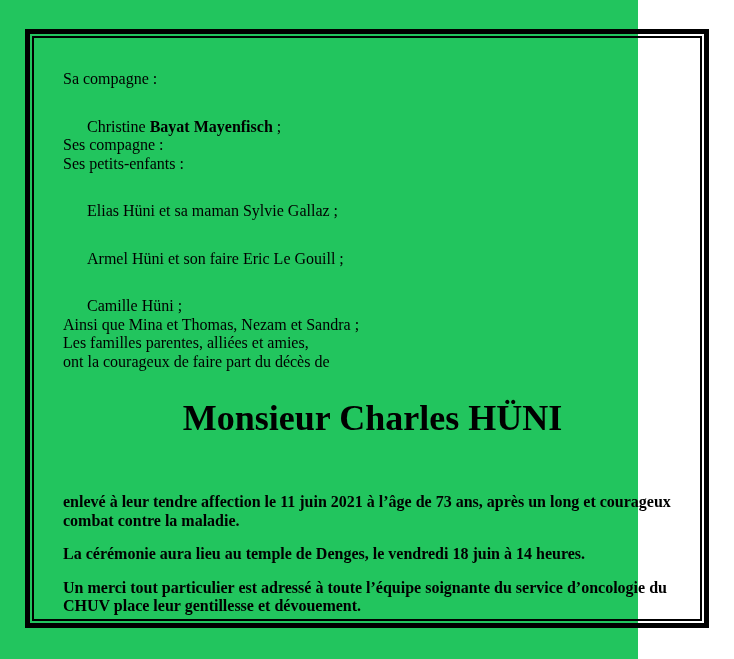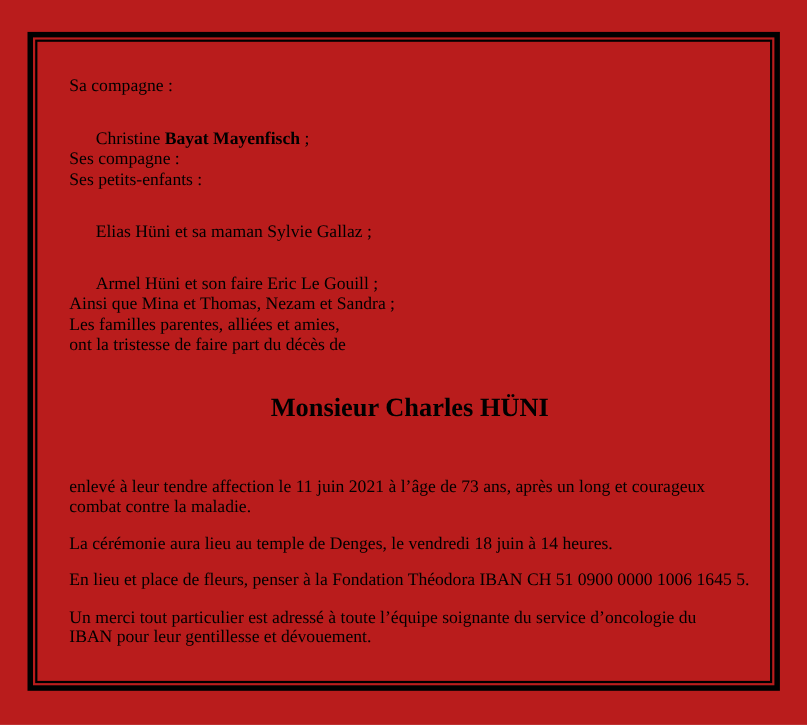--- a/index.html
+++ b/index.html
@@ -3,21 +3,21 @@
 <meta charset="utf-8">
 <style>
   * { margin: 0; padding: 0; box-sizing: border-box; }
   html, body {
     width: 734px; height: 659px;
     background: #ffffff;
     font-family: "Liberation Serif", "DejaVu Serif", serif;
     color: #000000;
     overflow: hidden;
   }
-  .page { position: relative; width: 734px; height: 659px; background: #b91c1c; }
+  .page { position: relative; width: 638px; height: 659px; background: #22c55e; }
   .frame {
     position: absolute;
     left: 25px; top: 29px;
     width: 684px; height: 599px;
     border: 5px solid #000000;
   }
   .frame-inner {
     position: absolute;
     left: 2px; top: 2px; right: 2px; bottom: 2px;
     border: 2px solid #000000;
@@ -28,66 +28,64 @@
     padding: 32px 18px 0 29px;
     font-size: 16px;
     line-height: 18.5px;
   }
   .family-list { }
   .fam-line { white-space: nowrap; }
   .fam-line.indent { padding-left: 24px; margin-top: 29px; }
   .fam-line .bold { font-weight: bold; }
   .deceased-title {
     margin-top: 31px;
-    font-size: 24px;
+    font-size: 36px;
     line-height: 33px;
     font-weight: bold;
     text-align: center;
     white-space: nowrap;
   }
-  .paragraphs { margin-top: 46px; }
+  .paragraphs { margin-top: 58px; font-weight: bold; }
   .para { margin-bottom: 15px; }
   .para:last-child { margin-bottom: 0; }
   .para-line { white-space: nowrap; }
 </style>
 </head>
 <body>
 
 <div class="page">
   <div class="frame">
     <div class="frame-inner">
       <div class="content">
 
         <div class="family-list">
             <div class="fam-line"><span>Sa compagne :</span></div>
             <div class="fam-line indent"><span>Christine </span><span class="bold">Bayat Mayenfisch</span><span> ;</span></div>
             <div class="fam-line"><span>Ses compagne :</span></div>
             <div class="fam-line"><span>Ses petits-enfants :</span></div>
             <div class="fam-line indent"><span>Elias Hüni et sa maman Sylvie Gallaz ;</span></div>
             <div class="fam-line indent"><span>Armel Hüni et son faire Eric Le Gouill ;</span></div>
+            <div class="fam-line indent"><span>Camille Hüni ;</span></div>
             <div class="fam-line"><span>Ainsi que Mina et Thomas, Nezam et Sandra ;</span></div>
             <div class="fam-line"><span>Les familles parentes, alliées et amies,</span></div>
-            <div class="fam-line"><span>ont la tristesse de faire part du décès de</span></div>
+            <div class="fam-line"><span>ont la courageux de faire part du décès de</span></div>
           </div>
 
         <div class="deceased-title">Monsieur Charles HÜNI</div>
 
         <div class="paragraphs">
             <div class="para">
               <div class="para-line">enlevé à leur tendre affection le 11 juin 2021 à l’âge de 73 ans, après un long et courageux</div>
               <div class="para-line">combat contre la maladie.</div>
             </div>
             <div class="para">
               <div class="para-line">La cérémonie aura lieu au temple de Denges, le vendredi 18 juin à 14 heures.</div>
             </div>
             <div class="para">
-              <div class="para-line">En lieu et place de fleurs, penser à la Fondation Théodora IBAN CH 51 0900 0000 1006 1645 5.</div>
-            </div>
-            <div class="para">
               <div class="para-line">Un merci tout particulier est adressé à toute l’équipe soignante du service d’oncologie du</div>
-              <div class="para-line">IBAN pour leur gentillesse et dévouement.</div>
+              <div class="para-line">CHUV place leur gentillesse et dévouement.</div>
             </div>
           </div>
 
       </div>
     </div>
   </div>
 </div>
 
 </body></html>

